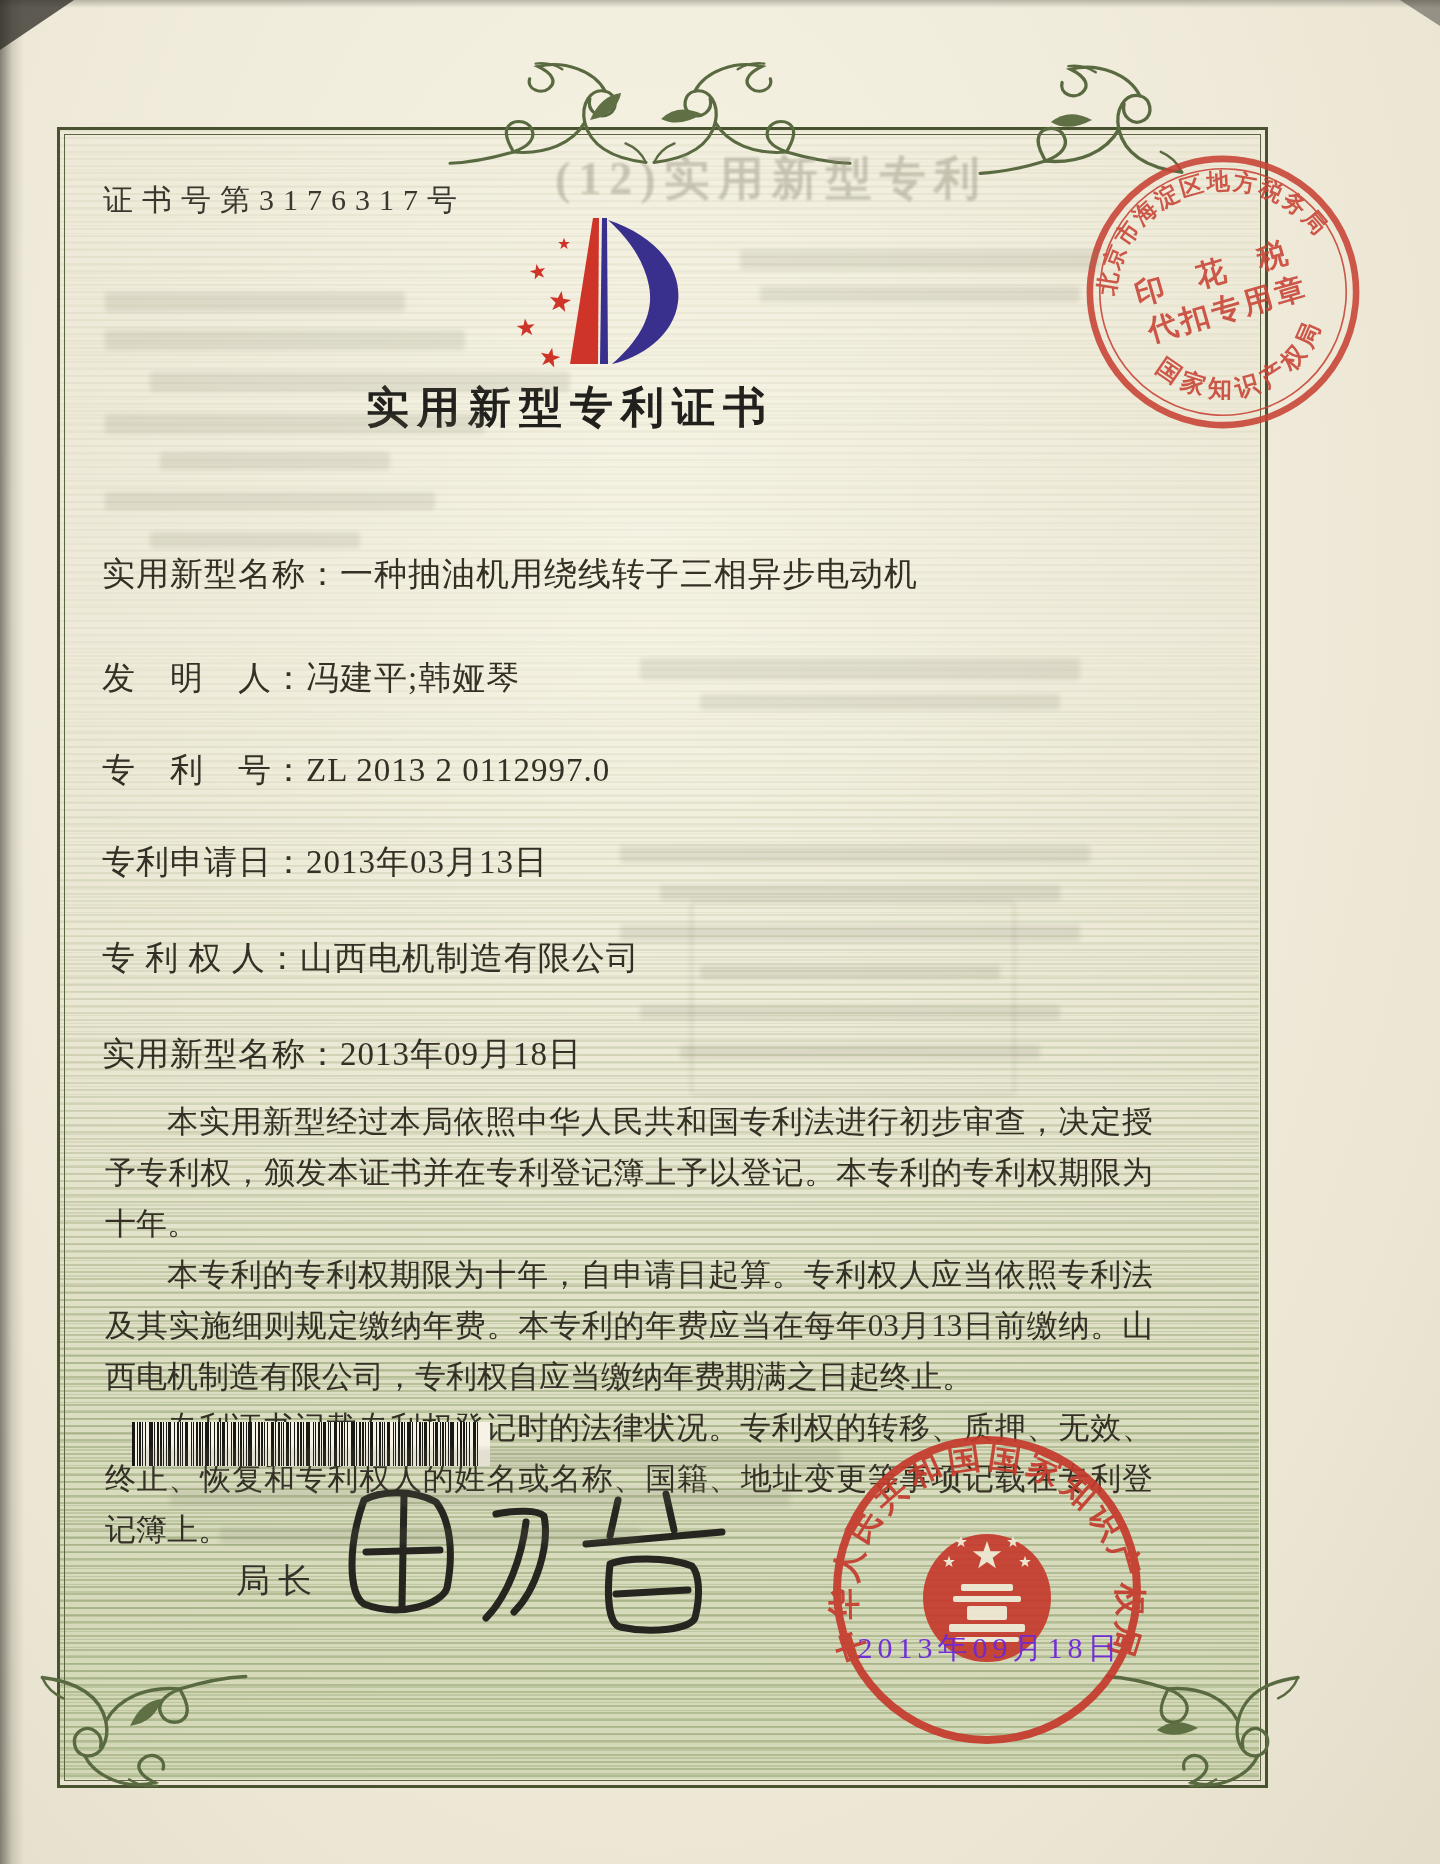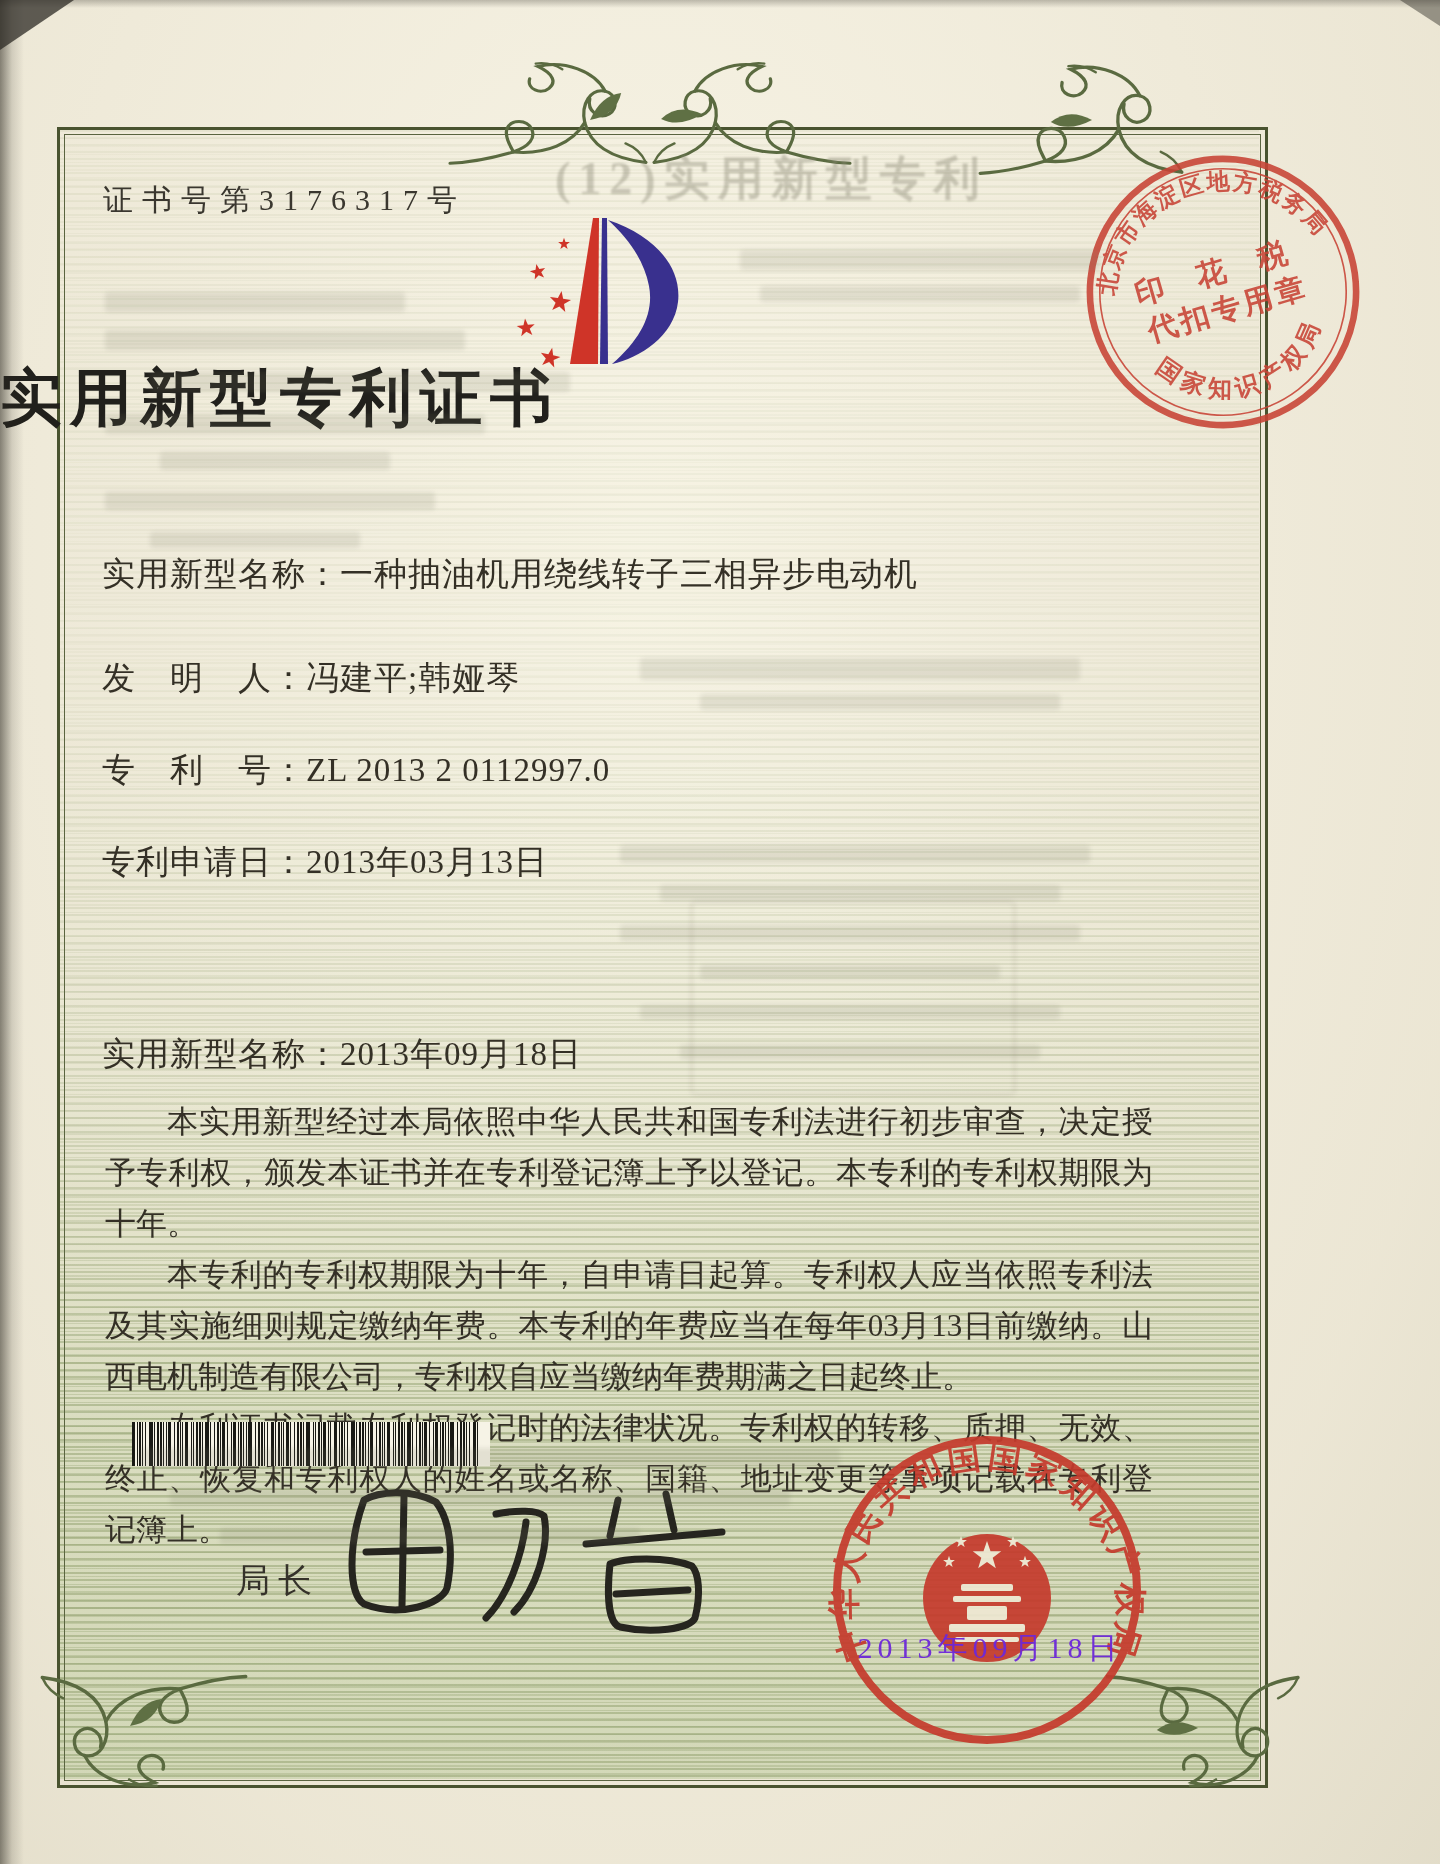--- a/index.html
+++ b/index.html
@@ -41,22 +41,22 @@
 
   
   .ghost{position:absolute;color:rgba(128,126,108,.4);filter:blur(1px);pointer-events:none;}
   .ghost-title{left:555px;top:148px;font-size:46px;font-weight:bold;letter-spacing:8px;color:rgba(140,138,120,.42);}
   .ghost-bar{position:absolute;background:rgba(124,122,104,.15);border-radius:4px;filter:blur(2px);pointer-events:none;}
   .ghost-blob{position:absolute;border:3px solid rgba(124,122,104,.14);border-radius:6px;filter:blur(2px);pointer-events:none;}
 
   
   .cert-no{position:absolute;left:103px;top:180px;font-size:30px;letter-spacing:9px;color:#3a372f;}
   .logo{position:absolute;left:498px;top:208px;width:204px;height:212px;}
-  .title{position:absolute;left:0;top:356px;width:1140px;
-    font-size:62px;font-weight:bold;letter-spacing:8px;color:#21201c;}
+  .title{position:absolute;left:0;top:379px;width:1140px;text-align:center;
+    font-size:43px;font-weight:bold;letter-spacing:8px;color:#21201c;}
 
   .field{position:absolute;left:102px;font-size:33px;letter-spacing:1px;color:#343026;white-space:nowrap;}
   .f0{top:552px;} .f1{top:656px;} .f2{top:748px;} .f3{top:840px;} .f4{top:936px;} .f5{top:1032px;}
 
   .body-text{position:absolute;left:105px;top:1096px;width:1048px;
     font-size:31px;line-height:51px;text-align:justify;color:#343026;}
   .body-text p{margin:0;text-indent:2em;}
 
   .barcode{position:absolute;left:132px;top:1422px;width:358px;height:44px;
     background:#f6f3e6;display:flex;align-items:stretch;}
@@ -148,20 +148,21 @@
       </g>
     </svg>
   </div>
 
   <div class="title">实用新型专利证书</div>
 
   <div class="field f0">实用新型名称：一种抽油机用绕线转子三相异步电动机</div>
   <div class="field f1">发　明　人：冯建平;韩娅琴</div>
   <div class="field f2">专　利　号：ZL 2013 2 0112997.0</div>
   <div class="field f3">专利申请日：2013年03月13日</div>
+  <div class="field f4">专 利 权 人：山西电机制造有限公司</div>
   <div class="field f5">实用新型名称：2013年09月18日</div>
 
   <div class="body-text">
     <p>本实用新型经过本局依照中华人民共和国专利法进行初步审查，决定授予专利权，颁发本证书并在专利登记簿上予以登记。本专利的专利权期限为十年。</p>
     <p>本专利的专利权期限为十年，自申请日起算。专利权人应当依照专利法及其实施细则规定缴纳年费。本专利的年费应当在每年03月13日前缴纳。山西电机制造有限公司，专利权自应当缴纳年费期满之日起终止。</p>
     <p>专利证书记载专利权登记时的法律状况。专利权的转移、质押、无效、终止、恢复和专利权人的姓名或名称、国籍、地址变更等事项记载在专利登记簿上。</p>
   </div>
 
   <div class="barcode" id="barcode">
       <i style="width:3px;margin-right:2px"></i>

